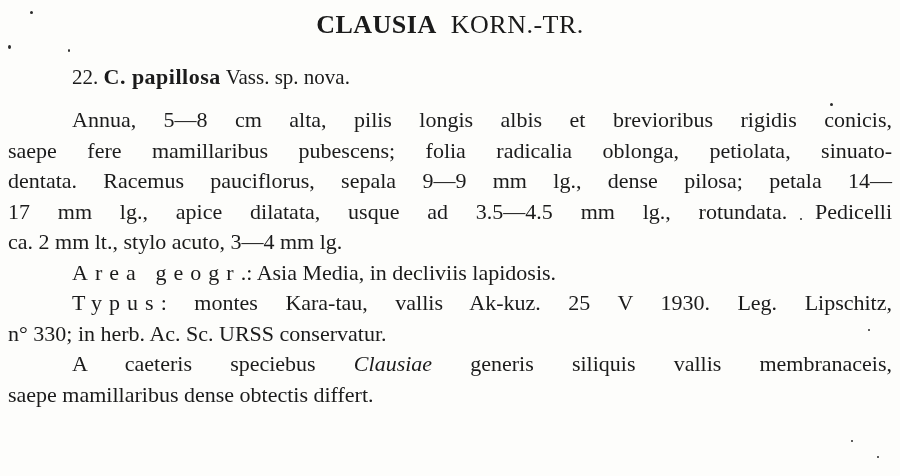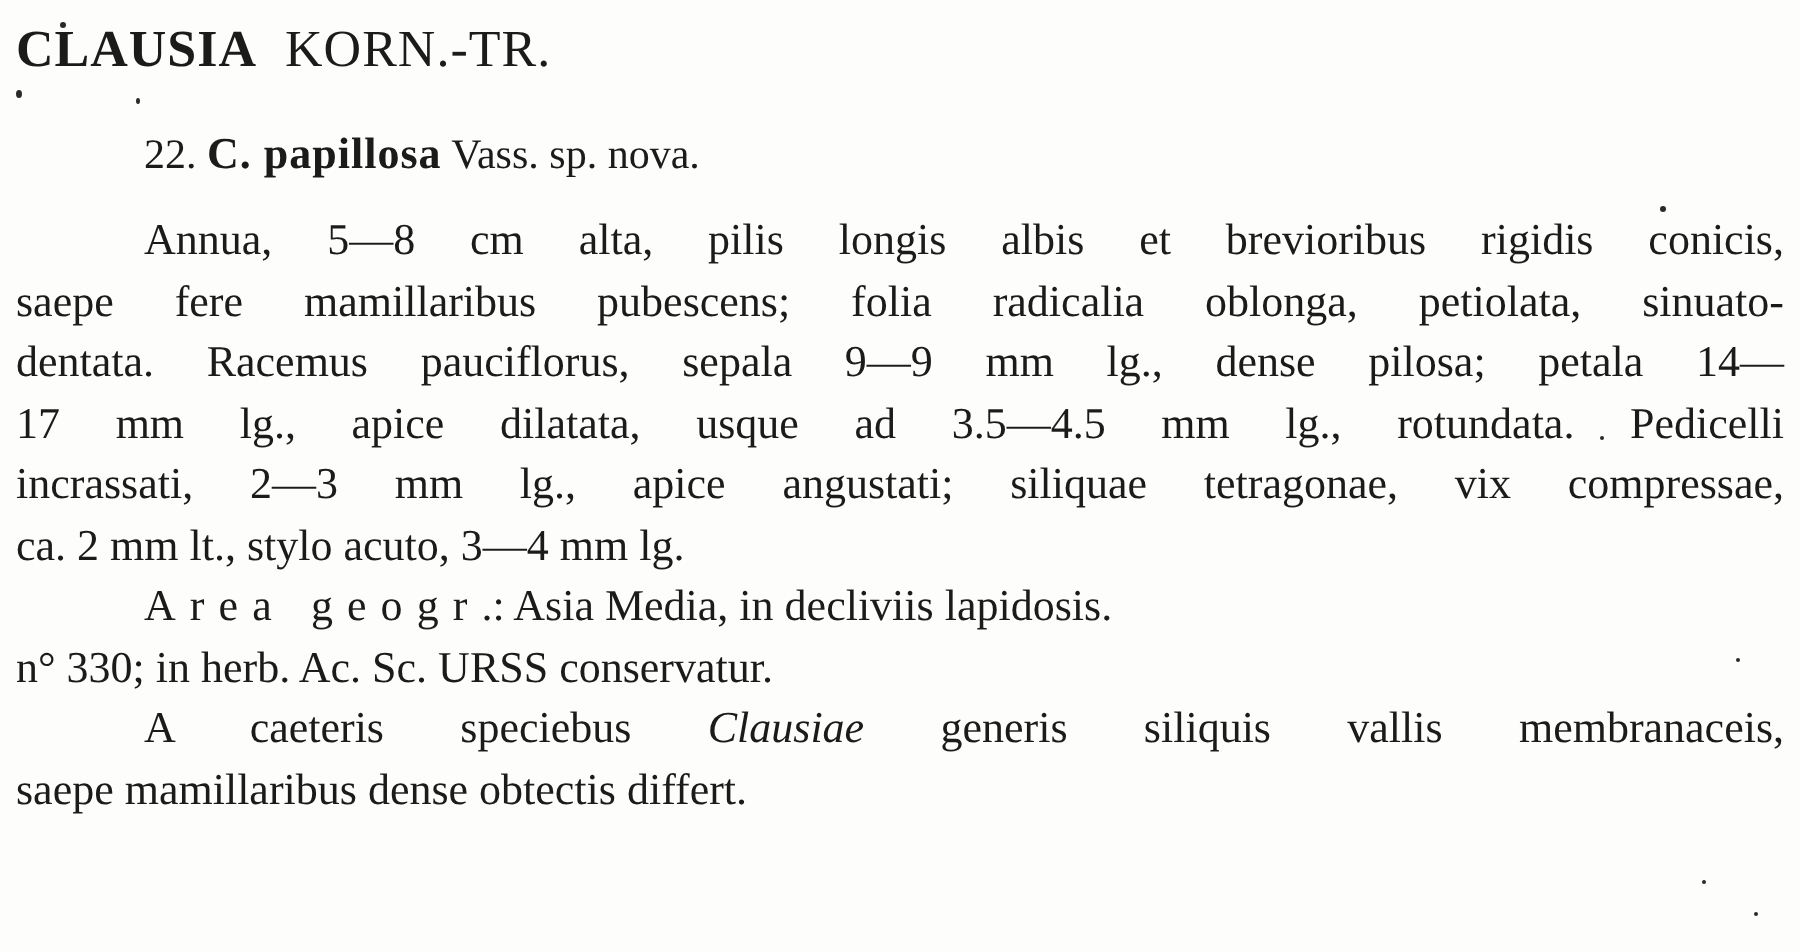--- a/index.html
+++ b/index.html
@@ -13,21 +13,21 @@
   }
   .page {
     position: relative;
     box-sizing: border-box;
     width: 900px;
     height: 476px;
     padding: 10px 8px 0 8px;
     background: #fdfdfb;
   }
   .heading {
-    text-align: left;
+    text-align: center;
     font-size: 26px;
     line-height: 30px;
     letter-spacing: 0.5px;
     margin-bottom: 24px;
     white-space: nowrap;
   }
   .bold { font-weight: bold; }
   .italic { font-style: italic; }
   .species-line {
     font-size: 21px;
@@ -64,27 +64,27 @@
     <span>22.</span>
     <span class="bold">C. papillosa</span>
     <span>Vass. sp. nova.</span>
   </div>
 
   <div class="para">
     <div class="line jline indent">Annua, 5—8 cm alta, pilis longis albis et brevioribus rigidis conicis,</div>
     <div class="line jline">saepe fere mamillaribus pubescens; folia radicalia oblonga, petiolata, sinuato-</div>
     <div class="line jline">dentata. Racemus pauciflorus, sepala 9—9 mm lg., dense pilosa; petala 14—</div>
     <div class="line jline">17 mm lg., apice dilatata, usque ad 3.5—4.5 mm lg., rotundata. Pedicelli</div>
-    <div class="line jline">incrassati, 2—3 mm lg., apice angustati; siliquae tetragonae, vix compressae,</div>
     <div class="line">ca. 2 mm lt., stylo acuto, 3—4 mm lg.</div>
   </div>
 
   <div class="line indent"><span class="spaced">Area geogr</span><span>.:</span> <span>Asia Media, in decliviis lapidosis.</span></div>
 
   <div class="para">
+    <div class="line jline indent"><span class="spaced">Typus</span><span>:</span> <span>montes Kara-tau, vallis Ak-kuz. 25 V 1930. Leg. Lipschitz,</span></div>
     <div class="line">n° 330; in herb. Ac. Sc. URSS conservatur.</div>
   </div>
 
   <div class="para">
     <div class="line jline indent"><span>A caeteris speciebus</span> <span class="italic">Clausiae</span> <span>generis siliquis vallis membranaceis,</span></div>
     <div class="line">saepe mamillaribus dense obtectis differt.</div>
   </div>
 
   <div class="speck" style="left:30px; top:11px; width:3px; height:3px;"></div>
   <div class="speck" style="left:8px; top:45px; width:3px; height:4px;"></div>

